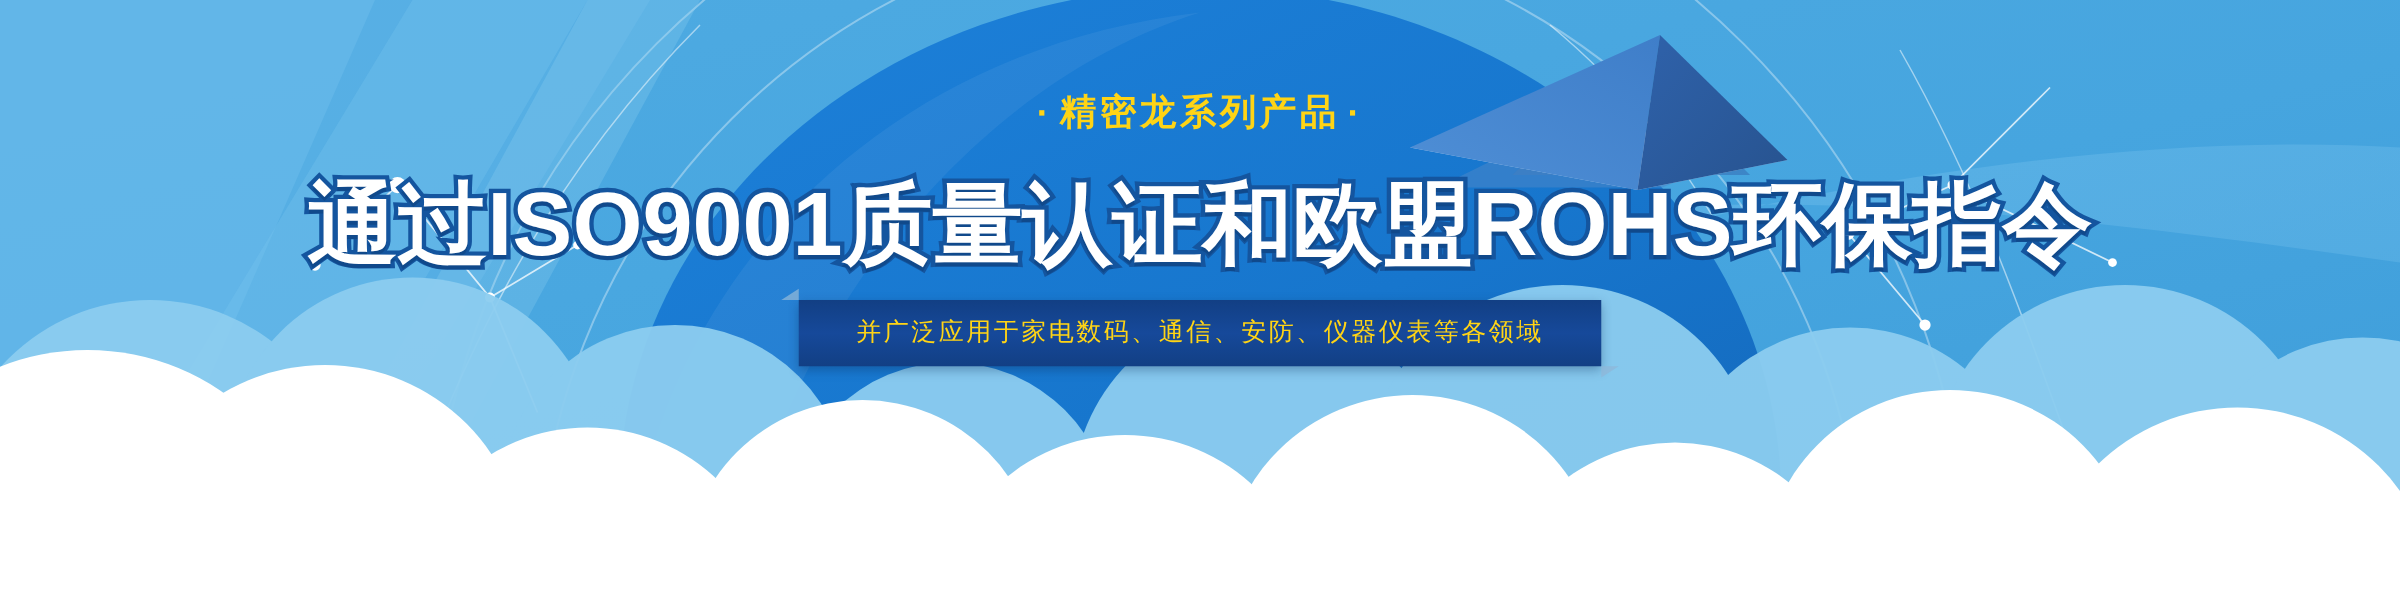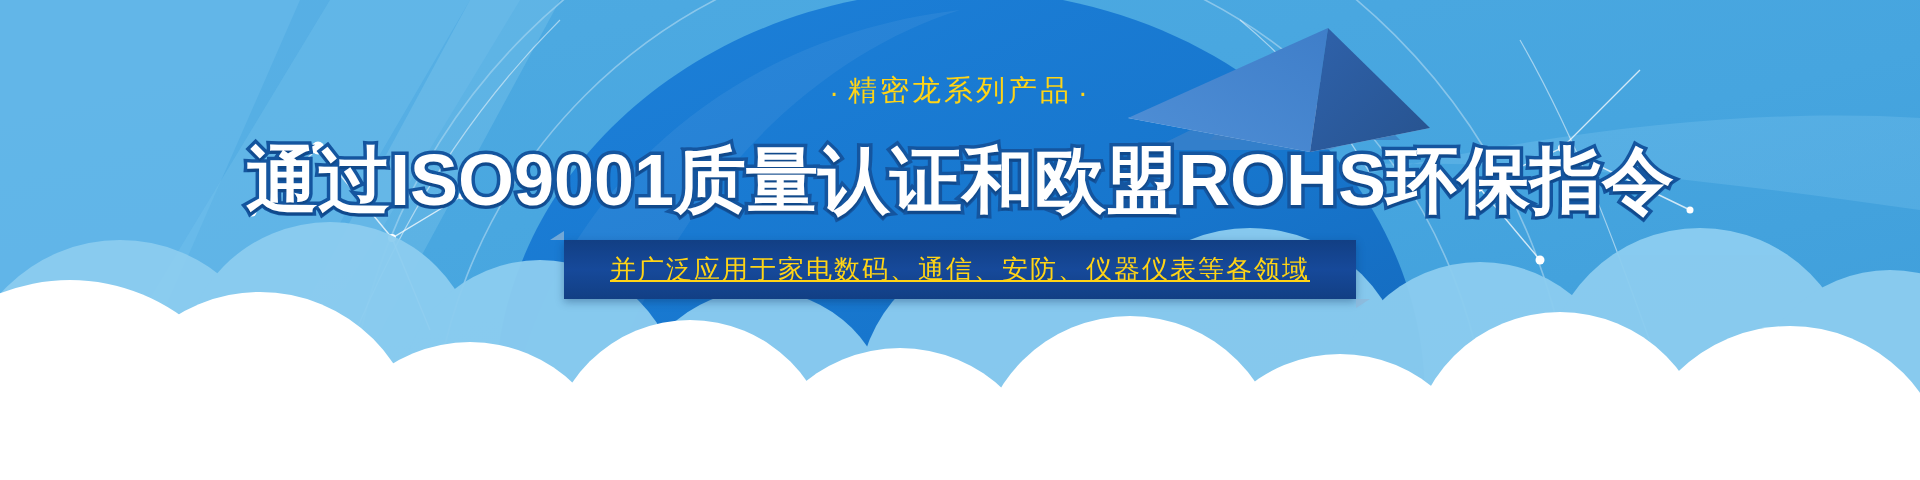--- a/index.html
+++ b/index.html
@@ -36,21 +36,21 @@
 
   
   .kicker {
     position: absolute;
     left: 0;
     right: 0;
     top: 76px;
     text-align: center;
     color: #ffd415;
     font-size: 29px;
-    font-weight: 400;
+    font-weight: 700;
     letter-spacing: 3px;
     line-height: 1;
     font-family: "Liberation Sans", "DejaVu Sans", sans-serif;
     white-space: nowrap;
   }
   .kicker .dot-mark {
     color: #ffd415;
     font-size: 29px;
     vertical-align: middle;
     padding: 0 6px;
@@ -82,27 +82,26 @@
     right: 0;
     top: 240px;
     display: flex;
     justify-content: center;
     align-items: flex-start;
   }
   .ribbon {
     position: relative;
     background: linear-gradient(180deg, #123f84 0%, #16499a 50%, #123f84 100%);
     color: #ffd415;
-    font-size: 26px;
+    font-size: 20px;
     letter-spacing: 2px;
     line-height: 1;
     padding: 16px 46px 17px 46px;
     box-shadow: 0 3px 8px rgba(8, 40, 85, .35);
     white-space: nowrap;
-    text-decoration: underline;
   }
   .ribbon::before {
     
     content: "";
     position: absolute;
     left: -14px;
     top: -9px;
     width: 0;
     height: 0;
     border-left: 14px solid transparent;

